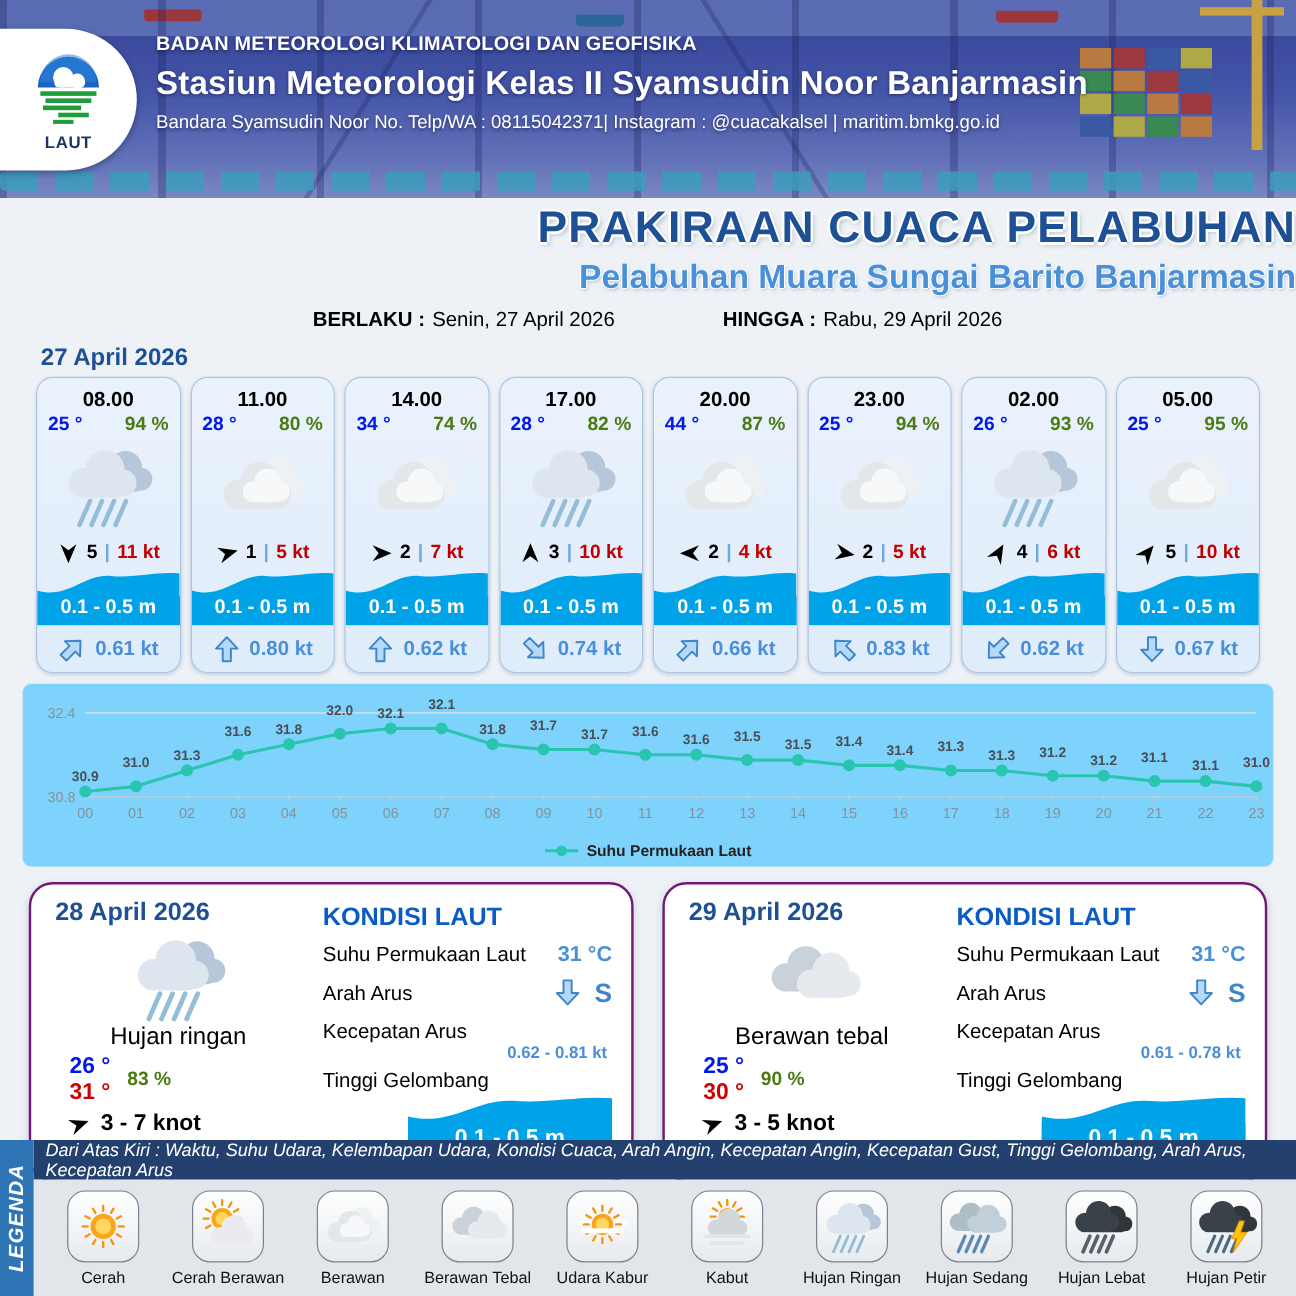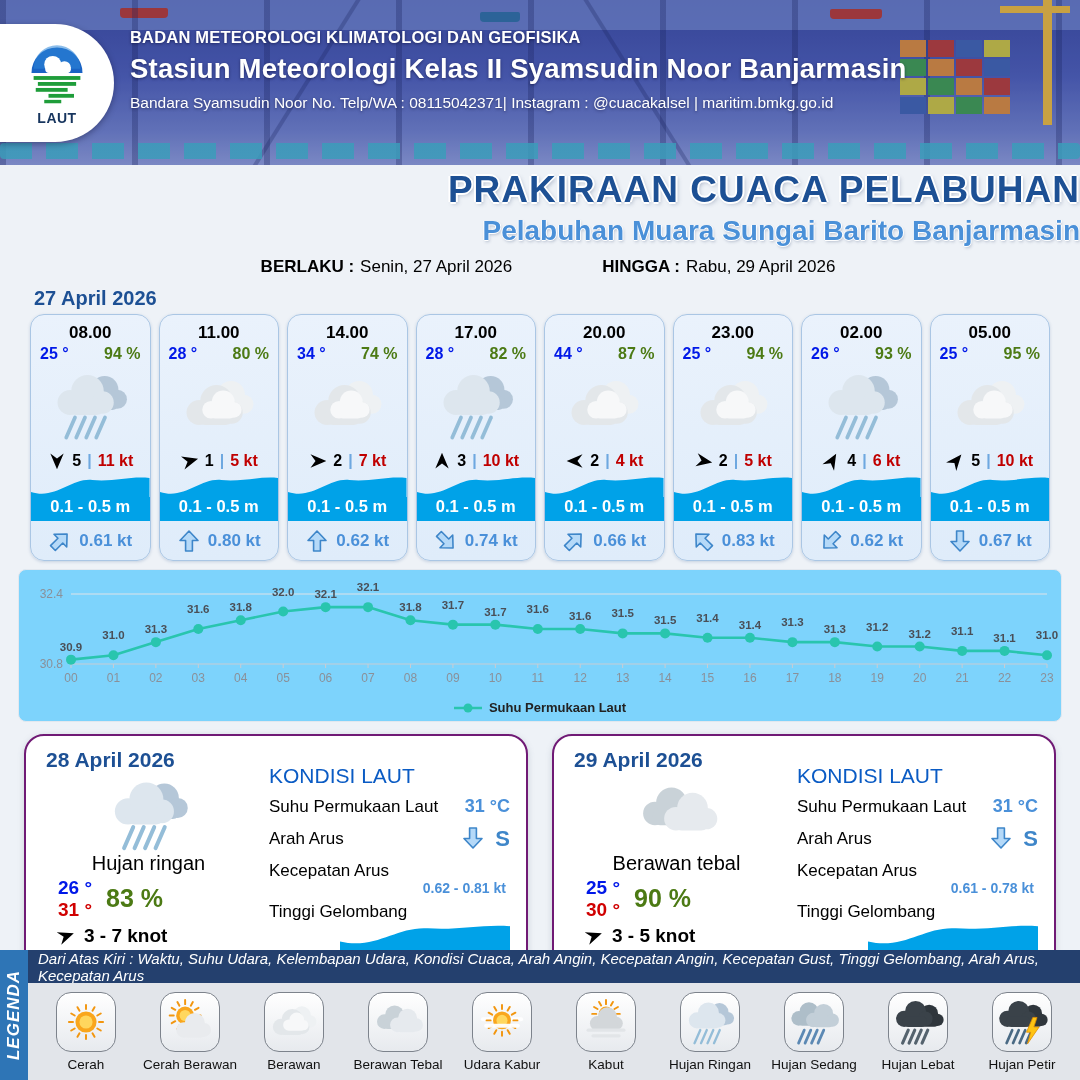--- a/index.html
+++ b/index.html
@@ -79,26 +79,26 @@
     box-shadow:0 2px 6px rgba(100,110,130,.25); display:flex; padding:12px 16px 10px 20px; }
   .p-left { width:205px; display:flex; flex-direction:column; }
   .p-date { font-size:21px; font-weight:bold; color:#1d5094; }
   .p-icon { height:84px; display:flex; align-items:center; justify-content:center; }
   .p-icon svg { width:84px; height:84px; }
   .p-cond { text-align:center; font-size:20px; color:#000; margin-top:-4px; }
   .p-temps { display:flex; align-items:center; gap:14px; margin:2px 0 0 12px; }
   .p-tcol { display:flex; flex-direction:column; line-height:1.15; }
   .p-tmin { color:#0018e8; font-size:19px; font-weight:bold; }
   .p-tmax { color:#d00000; font-size:19px; font-weight:bold; }
-  .p-hum { color:#4c7a14; font-size:25px; font-weight:bold; }
+  .p-hum { color:#4c7a14; font-size:16px; font-weight:bold; }
   .p-wind { display:flex; align-items:center; gap:8px; margin:4px 0 0 10px; font-size:19px;
     font-weight:bold; color:#000; }
   .p-gust { color:#c00000; font-size:19px; font-weight:bold; margin:2px 0 0 44px; }
   .p-right { flex:1; padding:4px 0 0 18px; }
-  .sea-title { font-size:21px; font-weight:normal; color:#0a5bc4; margin-bottom:8px;margin-top:12px; }
+  .sea-title { font-size:21px; font-weight:bold; color:#0a5bc4; margin-bottom:8px; }
   .sea-row { display:flex; justify-content:space-between; align-items:center; font-size:17px;
     color:#000; margin-bottom:9px; }
   .sea-val { color:#4a90d9; font-weight:bold; font-size:18px; }
   .sea-dir { display:flex; align-items:center; gap:10px; }
   .sea-dir .cur-arrow svg { width:26px; height:26px; }
   .sea-dir-letter { color:#3e86c9; font-weight:bold; font-size:22px; }
   .sea-cur-val { text-align:right; color:#4a90d9; font-weight:bold; font-size:14px; margin:-3px 4px 6px 0; }
   .sea-wavebox { width:170px; margin-left:auto; margin-top:2px; }
   .sea-wavebox .crest { display:block; width:100%; height:24px; }
   .sea-waveband { background:#00a2e8; color:#fff; text-align:center; font-size:19px; font-weight:bold;

